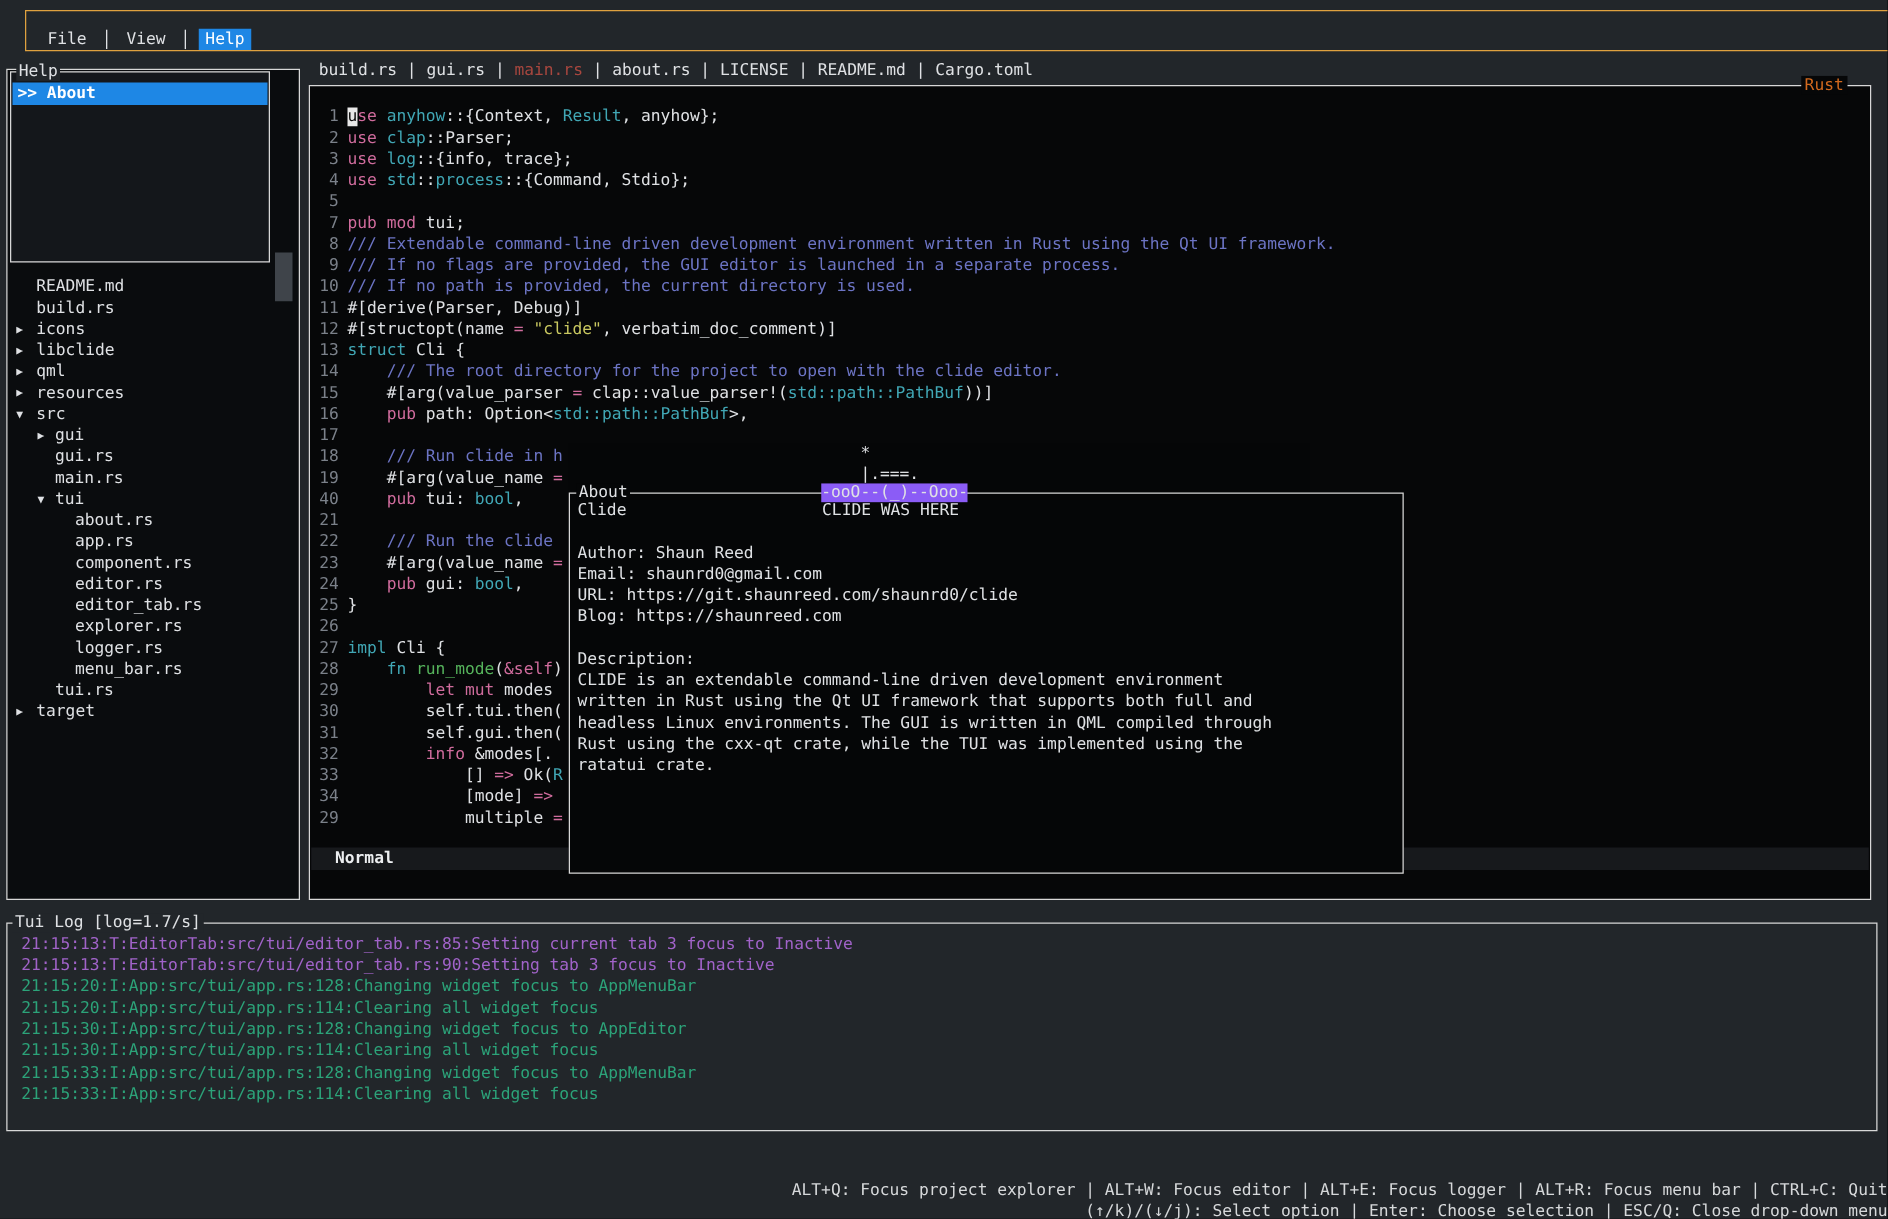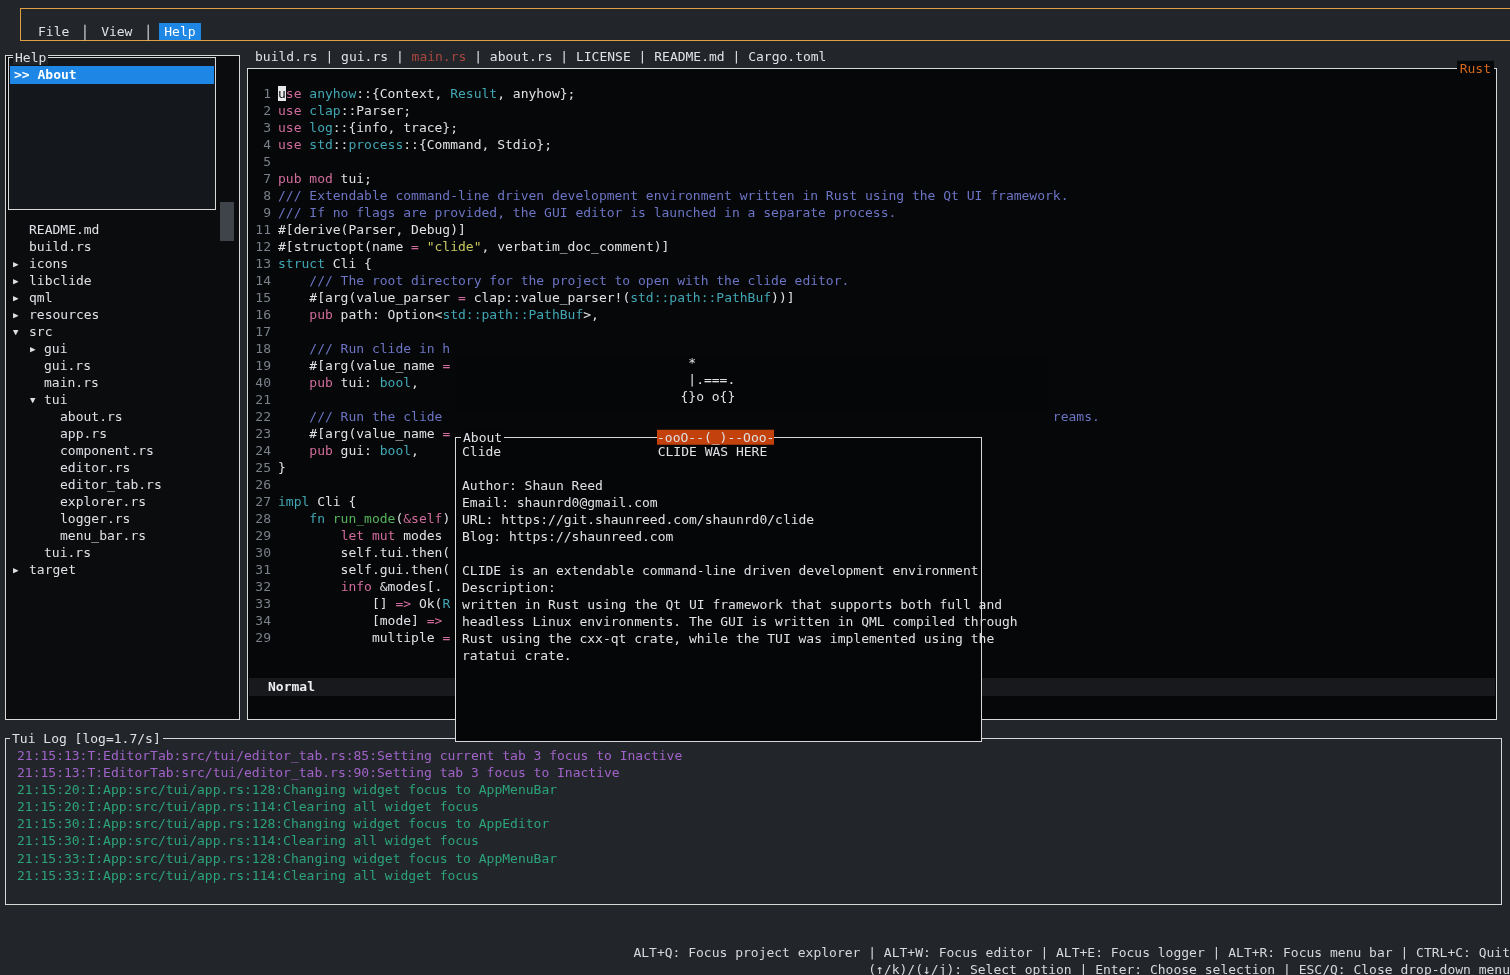--- a/index.html
+++ b/index.html
@@ -40,39 +40,39 @@
 
   
   .help-dd{left:8px;top:57px;width:208px;height:153px;background:#14171b;border:1px solid var(--panel_border)}
   .panel-title{position:absolute;top:0;transform:translateY(-55%);padding:0 2px;line-height:15px;background:var(--page_bg)}
   .help-dd .panel-title{left:4px}
   .dd-row{position:absolute;left:1px;right:1px;top:8px;height:18px;line-height:18px;
           background:var(--selection_blue);color:#ffffff;font-weight:bold;padding-left:4px;white-space:pre}
 
   
   .editor{left:247px;top:68px;width:1250px;height:652px;background:var(--editor_bg);border:1px solid var(--panel_border)}
-  .editor-title{position:absolute;right:2px;top:0;transform:translateY(-55%);padding:0 3px;
+  .editor-title{position:absolute;right:18px;top:0;transform:translateY(-55%);padding:0 3px;
                 color:var(--rust_badge_orange);background:var(--editor_bg);line-height:15px}
   .code-area{position:absolute;left:1px;top:16px;right:1px}
   .cl{height:17px;line-height:17px;white-space:pre;position:relative}
   .ln{display:inline-block;width:22px;text-align:right;color:var(--linenum);margin-right:7px}
   .tok-kw{color:var(--keyword_pink)} .tok-ty{color:var(--type_cyan)} .tok-fn{color:var(--function_green)}
   .tok-str{color:var(--string_yellow)} .tok-cm{color:var(--comment_blue)} .tok-pl{color:var(--text)}
   .tok-cur{background:#e8e8e8;color:#0a0a0a}
   .tail{position:absolute}
   .modebar{position:absolute;left:1px;right:1px;top:609px;height:18px;background:#17191c;
            line-height:18px;padding-left:19px;font-weight:bold;color:#eceef0}
 
   
   .popup-art{left:455px;top:355px;width:593px;height:59px;background:#050607;z-index:5}
   .popup-art pre{position:absolute;left:202px;top:-1px;margin:0;line-height:17px;
                  font-family:inherit;font-size:13px;color:var(--text)}
-  .popup{left:455px;top:437px;width:527px;height:305px;background:#050607;border:1px solid var(--panel_border);z-index:5}
+  .popup{left:455px;top:394px;width:668px;height:305px;background:#050607;border:1px solid var(--panel_border);z-index:5}
   .popup .panel-title{left:5px;background:#050607}
-  .art-border{position:absolute;left:201px;top:0;transform:translateY(-55%);background:#c2410c;line-height:15px}
+  .art-border{position:absolute;left:201px;top:0;transform:translateY(-55%);background:#8b5cf6;line-height:15px}
   .about-body{position:absolute;left:6px;top:5px;right:4px}
   .about-line{height:17px;line-height:17px;white-space:pre}
 
   
   .logpanel{left:5px;top:738px;width:1497px;height:167px;border:1px solid var(--panel_border)}
   .logpanel .panel-title{left:4px}
   .log-body{position:absolute;left:11px;top:8px}
   .log-row{height:17.1px;line-height:17.1px;white-space:pre}
   .log-trace{color:var(--log_trace_purple)}
   .log-info{color:var(--log_info_green)}
@@ -132,20 +132,21 @@
   <span class="editor-title">Rust</span>
   <div class="code-area" id="code">
       <div class="cl"><span class="ln">1</span><span class="tok-cur">u</span><span class="tok-kw">se</span><span class="tok-pl"> </span><span class="tok-ty">anyhow</span><span class="tok-pl">::{Context, </span><span class="tok-ty">Result</span><span class="tok-pl">, anyhow};</span></div>
       <div class="cl"><span class="ln">2</span><span class="tok-kw">use</span><span class="tok-pl"> </span><span class="tok-ty">clap</span><span class="tok-pl">::Parser;</span></div>
       <div class="cl"><span class="ln">3</span><span class="tok-kw">use</span><span class="tok-pl"> </span><span class="tok-ty">log</span><span class="tok-pl">::{info, trace};</span></div>
       <div class="cl"><span class="ln">4</span><span class="tok-kw">use</span><span class="tok-pl"> </span><span class="tok-ty">std</span><span class="tok-pl">::</span><span class="tok-ty">process</span><span class="tok-pl">::{Command, Stdio};</span></div>
       <div class="cl"><span class="ln">5</span></div>
       <div class="cl"><span class="ln">7</span><span class="tok-kw">pub</span><span class="tok-pl"> </span><span class="tok-kw">mod</span><span class="tok-pl"> tui;</span></div>
       <div class="cl"><span class="ln">8</span><span class="tok-cm">/// Extendable command-line driven development environment written in Rust using the Qt UI framework.</span></div>
       <div class="cl"><span class="ln">9</span><span class="tok-cm">/// If no flags are provided, the GUI editor is launched in a separate process.</span></div>
+      <div class="cl"><span class="ln">10</span><span class="tok-cm">/// If no path is provided, the current directory is used.</span></div>
       <div class="cl"><span class="ln">11</span><span class="tok-pl">#[derive(Parser, Debug)]</span></div>
       <div class="cl"><span class="ln">12</span><span class="tok-pl">#[structopt(name </span><span class="tok-kw">=</span><span class="tok-pl"> </span><span class="tok-str">"clide"</span><span class="tok-pl">, verbatim_doc_comment)]</span></div>
       <div class="cl"><span class="ln">13</span><span class="tok-ty">struct</span><span class="tok-pl"> Cli {</span></div>
       <div class="cl"><span class="ln">14</span><span class="tok-cm">    /// The root directory for the project to open with the clide editor.</span></div>
       <div class="cl"><span class="ln">15</span><span class="tok-pl">    #[arg(value_parser </span><span class="tok-kw">=</span><span class="tok-pl"> clap::value_parser!(</span><span class="tok-ty">std::path::PathBuf</span><span class="tok-pl">))]</span></div>
       <div class="cl"><span class="ln">16</span><span class="tok-pl">    </span><span class="tok-kw">pub</span><span class="tok-pl"> path: Option&lt;</span><span class="tok-ty">std::path::PathBuf</span><span class="tok-pl">&gt;,</span></div>
       <div class="cl"><span class="ln">17</span></div>
       <div class="cl"><span class="ln">18</span><span class="tok-cm">    /// Run clide in h</span></div>
       <div class="cl"><span class="ln">19</span><span class="tok-pl">    #[arg(value_name </span><span class="tok-kw">=</span></div>
       <div class="cl"><span class="ln">40</span><span class="tok-pl">    </span><span class="tok-kw">pub</span><span class="tok-pl"> tui: </span><span class="tok-ty">bool</span><span class="tok-pl">,</span></div>
@@ -180,22 +181,22 @@
   <span class="panel-title">About</span>
   <span class="art-border">-ooO--(_)--Ooo-</span>
   <div class="about-body" id="about-lines">
       <div class="about-line">Clide                    CLIDE WAS HERE</div>
       <div class="about-line"></div>
       <div class="about-line">Author: Shaun Reed</div>
       <div class="about-line">Email: shaunrd0@gmail.com</div>
       <div class="about-line">URL: https://git.shaunreed.com/shaunrd0/clide</div>
       <div class="about-line">Blog: https://shaunreed.com</div>
       <div class="about-line"></div>
+      <div class="about-line">Description:</div>
       <div class="about-line">CLIDE is an extendable command-line driven development environment</div>
-      <div class="about-line">Description:</div>
       <div class="about-line">written in Rust using the Qt UI framework that supports both full and</div>
       <div class="about-line">headless Linux environments. The GUI is written in QML compiled through</div>
       <div class="about-line">Rust using the cxx-qt crate, while the TUI was implemented using the</div>
       <div class="about-line">ratatui crate.</div>
     </div>
 </div>
 
 <div class="abs logpanel">
   <span class="panel-title">Tui Log [log=1.7/s]</span>
   <div class="log-body" id="log-lines">

